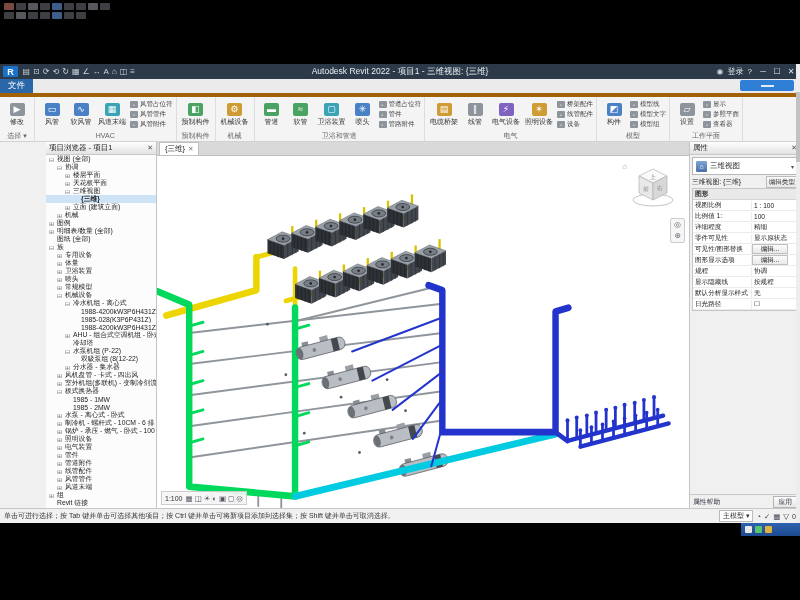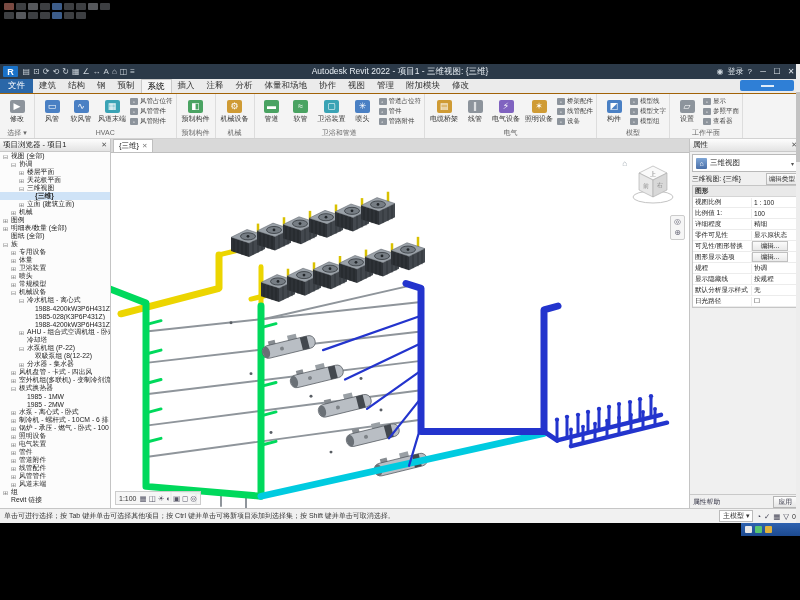--- a/index.html
+++ b/index.html
@@ -21,21 +21,21 @@
     display:flex;align-items:center;justify-content:center;margin:0 3px;border-radius:1px;}
   .qat{display:flex;align-items:center;}
   .qicon{font-size:8px;margin:0 1.5px;color:#cdd5dc;}
   .tbtitle{position:absolute;left:50%;transform:translateX(-50%);font-size:8.5px;white-space:nowrap;color:#e8eef4;}
   .tbright{margin-left:auto;display:flex;align-items:center;gap:4px;font-size:8px;padding-right:2px;}
   .tbright .avatar{font-size:8px;color:#cdd5dc;}
   .winbtns{display:flex;}
   .winbtns span{width:14px;text-align:center;font-size:8px;color:#dfe6ec;}
 
   .tabrow{height:14px;background:#ebebeb;display:flex;align-items:stretch;position:relative;
-    border-bottom:1px solid #a16207;flex:none;}
+    border-bottom:4px solid #a16207;flex:none;}
   .filebtn{background:#2a67a8;color:#fff;padding:0 8px;font-size:8.5px;line-height:13px;}
   .rtab{padding:0 6px;font-size:8.5px;line-height:13px;color:#333;white-space:nowrap;}
   .rtab[data-on="1"]{background:#f4f4f4;border:1px solid #c9c9c9;border-bottom:none;color:#000;}
   .bluebtn{position:absolute;right:6px;top:1px;width:54px;height:11px;background:#2f7fd6;border-radius:2px;
     display:flex;align-items:center;justify-content:center;gap:3px;}
   .bluebtn i{display:block;width:13px;height:2px;background:rgba(255,255,255,.85);}
 
   .ribbon{height:44px;background:#f4f4f4;display:flex;border-bottom:1px solid #d2d2d2;flex:none;overflow:hidden;}
   .rpanel{display:flex;flex-direction:column;border-right:1px solid #ddd;padding:1px 3px 0;}
   .rbody{flex:1;display:flex;align-items:stretch;gap:2px;}
@@ -46,21 +46,21 @@
   [data-ic="blue"]{background:#4a80c4;} [data-ic="green"]{background:#4aa362;}
   [data-ic="amber"]{background:#cf9b35;} [data-ic="teal"]{background:#3aa3b5;}
   [data-ic="purple"]{background:#8063c0;} [data-ic="gray"]{background:#8d949c;}
   .rlabel{font-size:7px;color:#333;white-space:nowrap;margin-top:1px;}
   .smallcol{display:flex;flex-direction:column;justify-content:center;gap:1px;}
   .sbtn{display:flex;align-items:center;gap:2px;height:9px;}
   .sicon{width:8px;height:7px;border-radius:1px;font-size:5px;color:#fff;display:flex;align-items:center;justify-content:center;flex:none;}
   .slabel{font-size:6.5px;color:#444;white-space:nowrap;}
   .rcaption{height:10px;font-size:7px;color:#666;text-align:center;line-height:10px;white-space:nowrap;}
 
-  .main{flex:1;display:flex;min-height:0;}
+  .main{flex:1;display:flex;min-height:0;margin-left:46px;}
 
   
   .browser{width:110px;background:#fcfcfc;border-right:1px solid #c4c4c4;display:flex;flex-direction:column;flex:none;}
   .phead{height:12px;background:linear-gradient(#fdfdfd,#e3e3e3);border-bottom:1px solid #c9c9c9;
     display:flex;align-items:center;font-size:7.5px;padding:0 3px;color:#222;flex:none;}
   .phead .x{margin-left:auto;font-size:7px;color:#555;}
   .tree{flex:1;overflow:hidden;position:relative;}
   .titem{display:flex;align-items:center;height:8px;font-size:6.8px;color:#222;white-space:nowrap;overflow:hidden;}
   .titem[data-depth="0"]{padding-left:3px;} .titem[data-depth="1"]{padding-left:11px;}
   .titem[data-depth="2"]{padding-left:19px;} .titem[data-depth="3"]{padding-left:27px;}
@@ -178,37 +178,20 @@
         <div class="winbtns">
           <span>─</span>
           <span>☐</span>
           <span>✕</span>
         </div>
       </div>
     </div>
 
     <div class="tabrow">
       <div class="filebtn">文件</div>
-      <div style="display:flex">
-
-      <span class="rtab">建筑</span>
-          <span class="rtab">结构</span>
-          <span class="rtab">钢</span>
-          <span class="rtab">预制</span>
-          <span class="rtab" data-on="1">系统</span>
-          <span class="rtab">插入</span>
-          <span class="rtab">注释</span>
-          <span class="rtab">分析</span>
-          <span class="rtab">体量和场地</span>
-          <span class="rtab">协作</span>
-          <span class="rtab">视图</span>
-          <span class="rtab">管理</span>
-          <span class="rtab">附加模块</span>
-          <span class="rtab">修改</span>
-        </div>
       <div class="bluebtn">
         <i></i>
       </div>
     </div>
 
     <div class="ribbon">
       <div class="rpanel">
         <div class="rbody">
             <div class="bigrow">
           <div class="rbtn">

